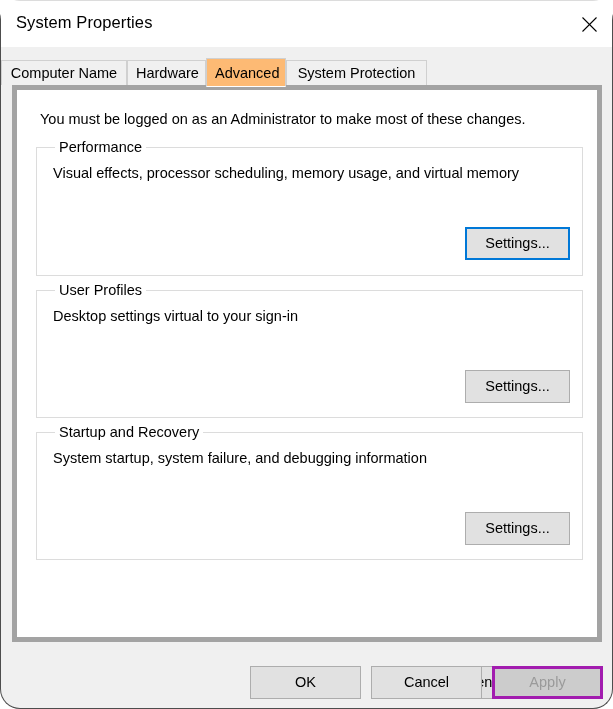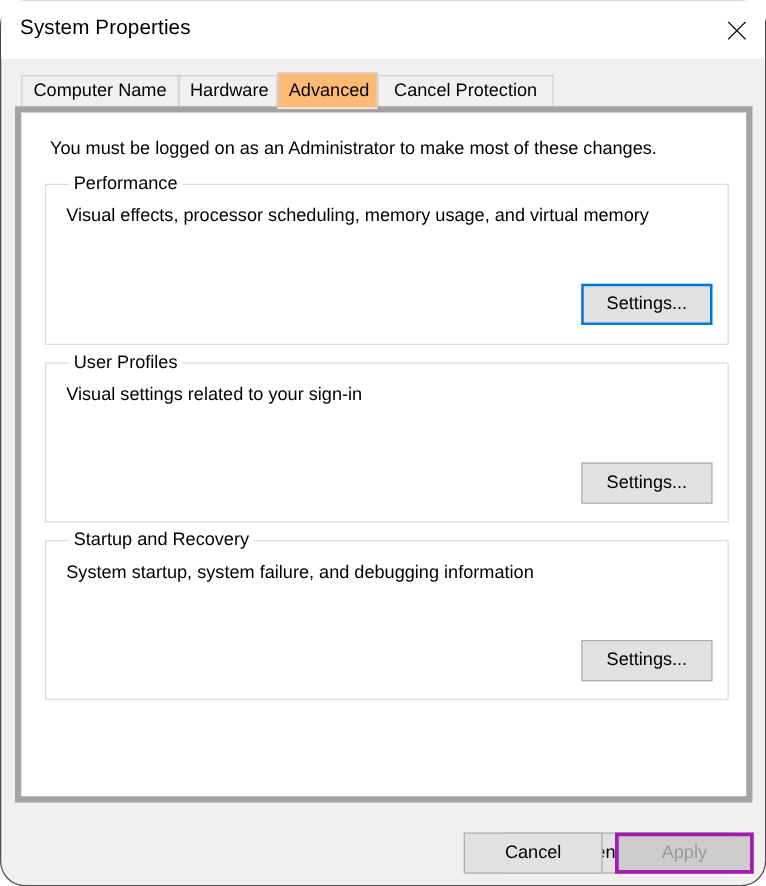--- a/index.html
+++ b/index.html
@@ -59,21 +59,21 @@
     cursor: default;
     display: flex;
     align-items: center;
     justify-content: center;
   }
   .close-btn svg { display: block; }
 
   
   .tabstrip {
     position: absolute;
-    left: 16px;
+    left: 0;
     top: 57px;
     width: 590px;
     height: 28px;
   }
   .tab {
     position: absolute;
     top: 2px;
     height: 25px;
     box-sizing: border-box;
     background: #f0f0f0;
@@ -207,46 +207,47 @@
           <line x1="14.5" y1="0.5" x2="0.5" y2="14.5" stroke="#000000" stroke-width="1.1"></line>
         </svg>
       </span>
     </button>
   </div>
 
   <div class="tabstrip">
     <div class="tab" style="left:0px;   width:126px;">Computer Name</div>
     <div class="tab" style="left:126px; width:79px;">Hardware</div>
     <div class="tab active" style="left:205px; width:80px;">Advanced</div>
-    <div class="tab" style="left:285px; width:141px;">Cancel Protection</div>
+    <div class="tab" style="left:285px; width:141px;">System Protection</div>
     <div class="tab" style="left:426px; width:71px;margin-top:28px;">Remote</div>
   </div>
 
   <div class="tabpage">
 
     <div class="admin-note">You must be logged on as an Administrator to make most of these changes.</div>
 
     <div class="groupbox" style="top:57px; height:129px;">
       <div class="group-legend">Performance</div>
       <div class="group-desc">Visual effects, processor scheduling, memory usage, and virtual memory</div>
       <button class="btn btn-settings focused" style="top:79px;">Settings...</button>
     </div>
 
     <div class="groupbox" style="top:200px; height:128px;">
       <div class="group-legend">User Profiles</div>
-      <div class="group-desc">Visual settings related to your sign-in</div>
+      <div class="group-desc">Desktop settings virtual to your sign-in</div>
       <button class="btn btn-settings" style="top:79px;">Settings...</button>
     </div>
 
     <div class="groupbox" style="top:342px; height:128px;">
       <div class="group-legend">Startup and Recovery</div>
       <div class="group-desc">System startup, system failure, and debugging information</div>
       <button class="btn btn-settings" style="top:79px;">Settings...</button>
     </div>
 
     <button class="btn btn-envvars">Environment Variables...</button>
 
   </div>
 
+  <button class="btn footer-btn btn-ok">OK</button>
   <button class="btn footer-btn btn-cancel">Cancel</button>
   <button class="btn footer-btn btn-apply disabled">Apply</button>
 
 </div>
 
 </body></html>

